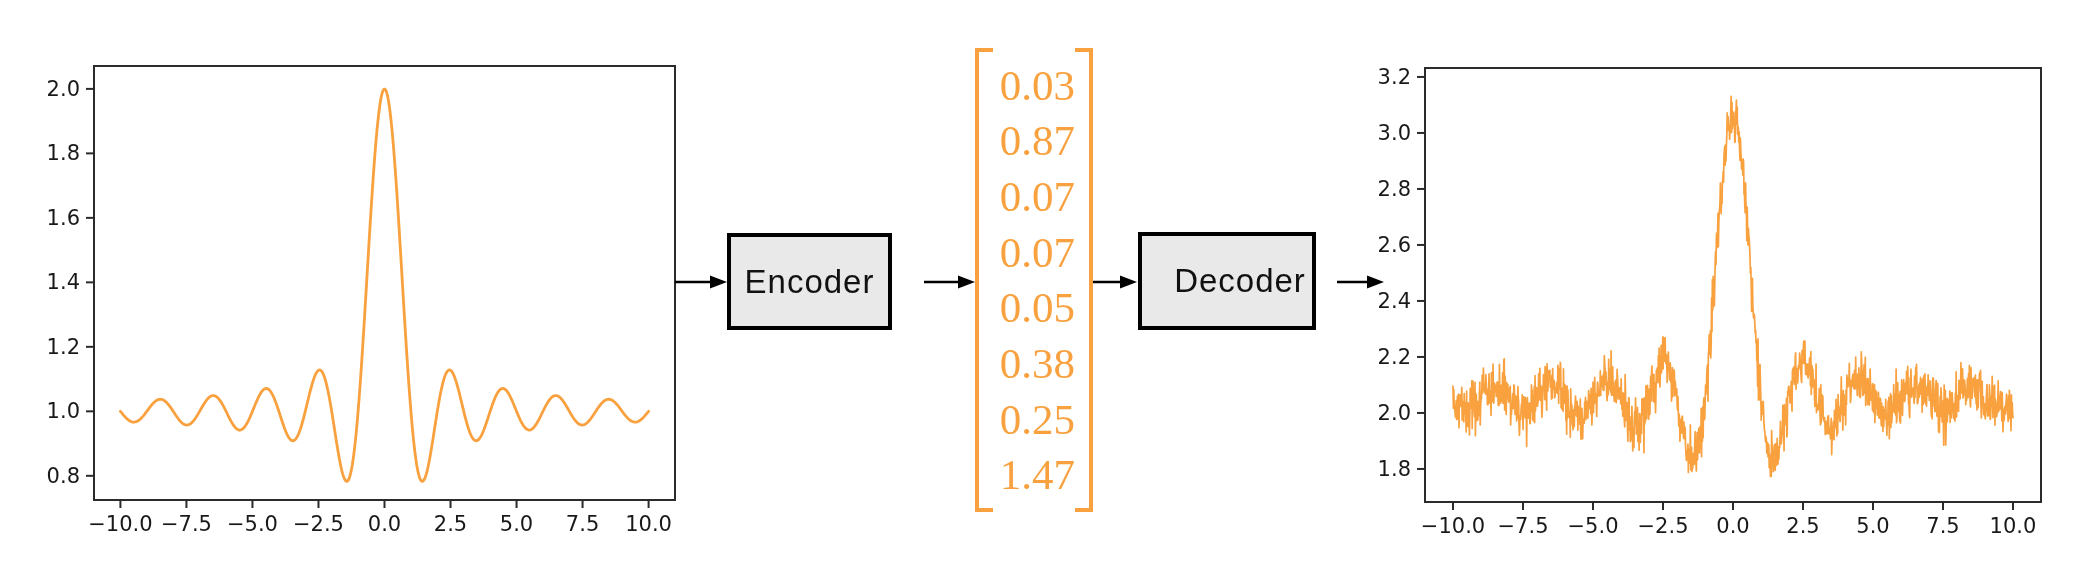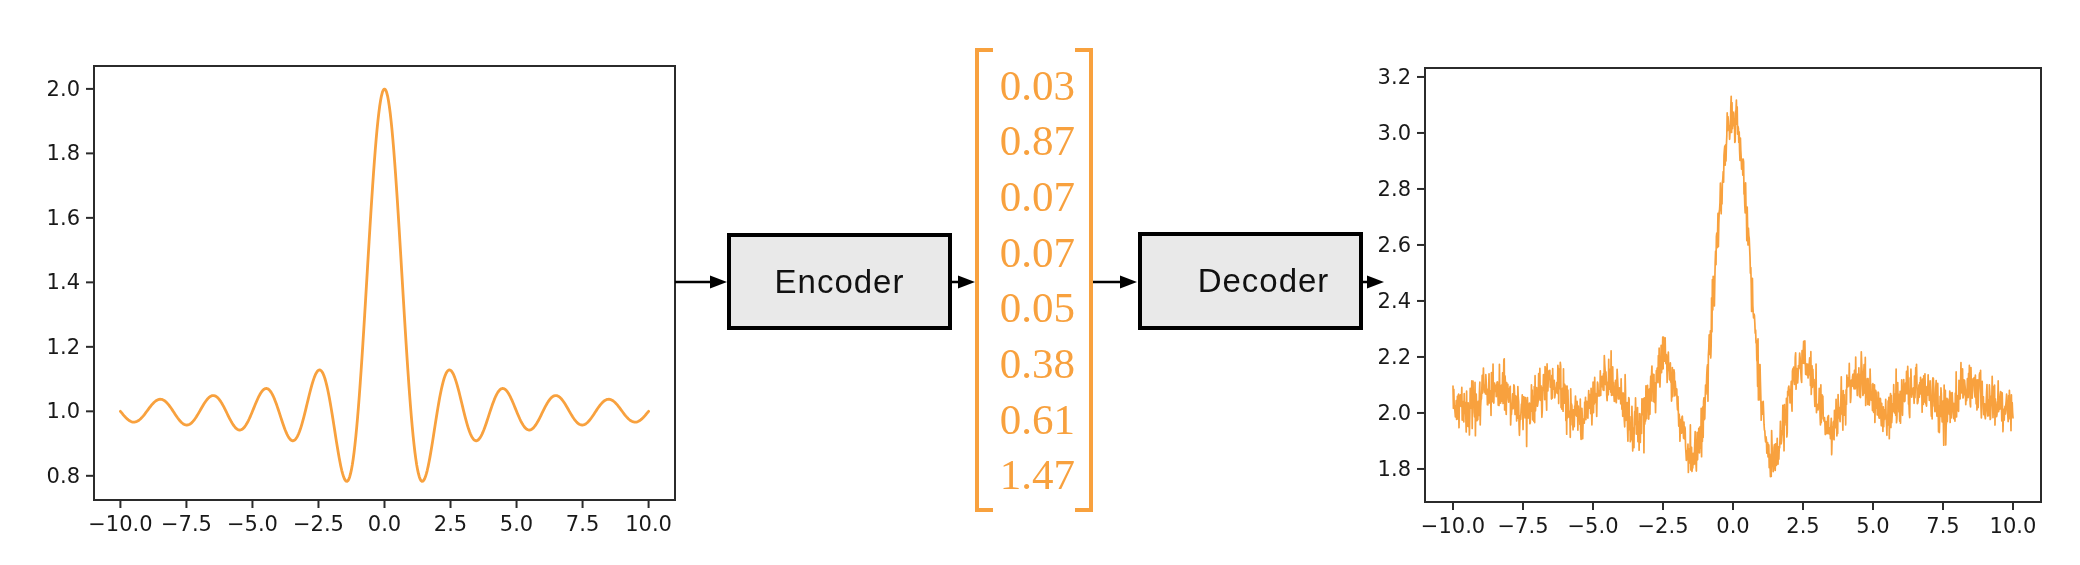--- a/index.html
+++ b/index.html
@@ -19,22 +19,22 @@
     display:flex;align-items:center;justify-content:center;
     box-sizing:border-box;
   }
   .box span{
     font-family:"Liberation Sans", sans-serif;
     font-size:33px;
     font-weight:400;
     color:#111111;
     letter-spacing:1px;
   }
-  .encoder{left:727px;top:233px;width:225px;height:97px;}
-  .decoder{left:1138px;top:232px;width:225px;height:98px;padding-left:26px;}
+  .encoder{left:727px;top:233px;width:165px;height:97px;}
+  .decoder{left:1138px;top:232px;width:178px;height:98px;padding-left:26px;}
 
   .vector{
     position:absolute;
     left:975px;top:48px;width:118px;height:464px;
     display:flex;
     box-sizing:border-box;
   }
   .bracket{width:18px;box-sizing:border-box;}
   .bracket.left {border:4px solid var(--orange);border-right:none;}
   .bracket.right{border:4px solid var(--orange);border-left:none;}
@@ -147,21 +147,21 @@
 
   <div class="vector">
     <div class="bracket left"></div>
     <div class="values">
       <div class="val">0.03</div>
       <div class="val">0.87</div>
       <div class="val">0.07</div>
       <div class="val">0.07</div>
       <div class="val">0.05</div>
       <div class="val">0.38</div>
-      <div class="val">0.61</div>
+      <div class="val">0.25</div>
       <div class="val">1.47</div>
     </div>
     <div class="bracket right"></div>
   </div>
 
   <div class="box decoder">
     <span>Decoder</span>
   </div>
 
 </div>

